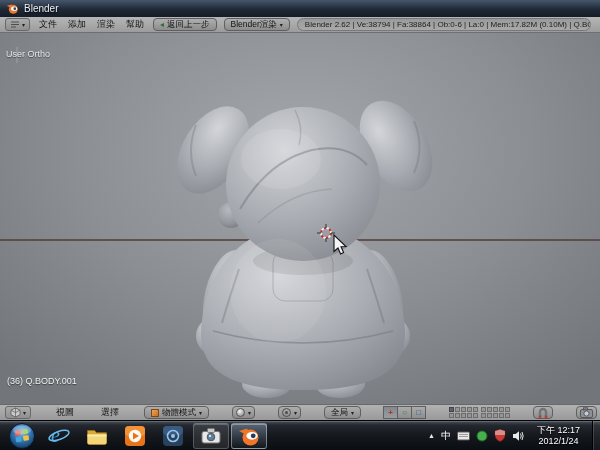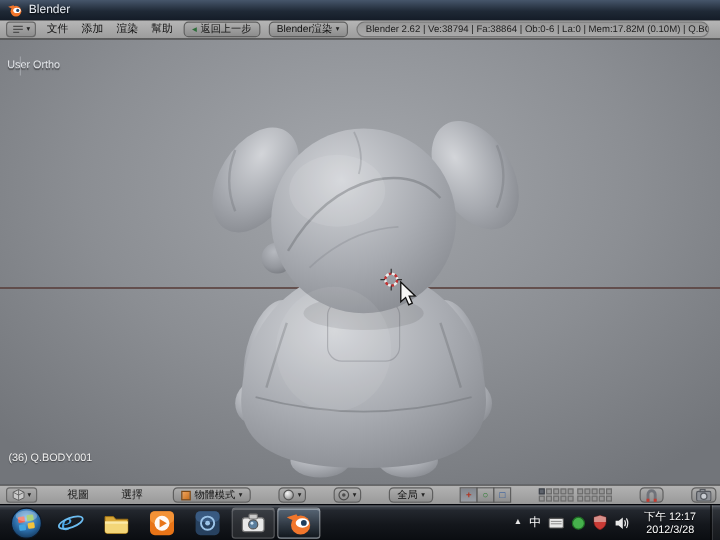--- a/index.html
+++ b/index.html
@@ -327,19 +327,19 @@
       <svg width="12" height="13" viewBox="0 0 12 13">
         <path d="M6 0.5 L11 2 V6 C11 9.2 8.8 11.4 6 12.4 C3.2 11.4 1 9.2 1 6 V2 Z" fill="#c93a35" stroke="#7e1f1c" stroke-width="0.6"></path>
         <path d="M6 0.5 L11 2 V6 H1 V2 Z" fill="#e8e4e0" opacity="0.5"></path>
       </svg>
       <svg width="13" height="12" viewBox="0 0 13 12">
         <path d="M1 4 h2.6 L7 1.2 v9.6 L3.6 8 H1 Z" fill="#e9e9e9"></path>
         <path d="M8.5 3.5 Q10 6 8.5 8.5 M10 2 Q12.3 6 10 10" stroke="#e9e9e9" stroke-width="1" fill="none"></path>
       </svg>
       <div class="clock">
         <div>下午 12:17</div>
-        <div>2012/3/28</div>
+        <div>2012/1/24</div>
       </div>
       <div class="show-desktop"></div>
     </div>
   </div>
 
 </div>
 
 </body></html>

